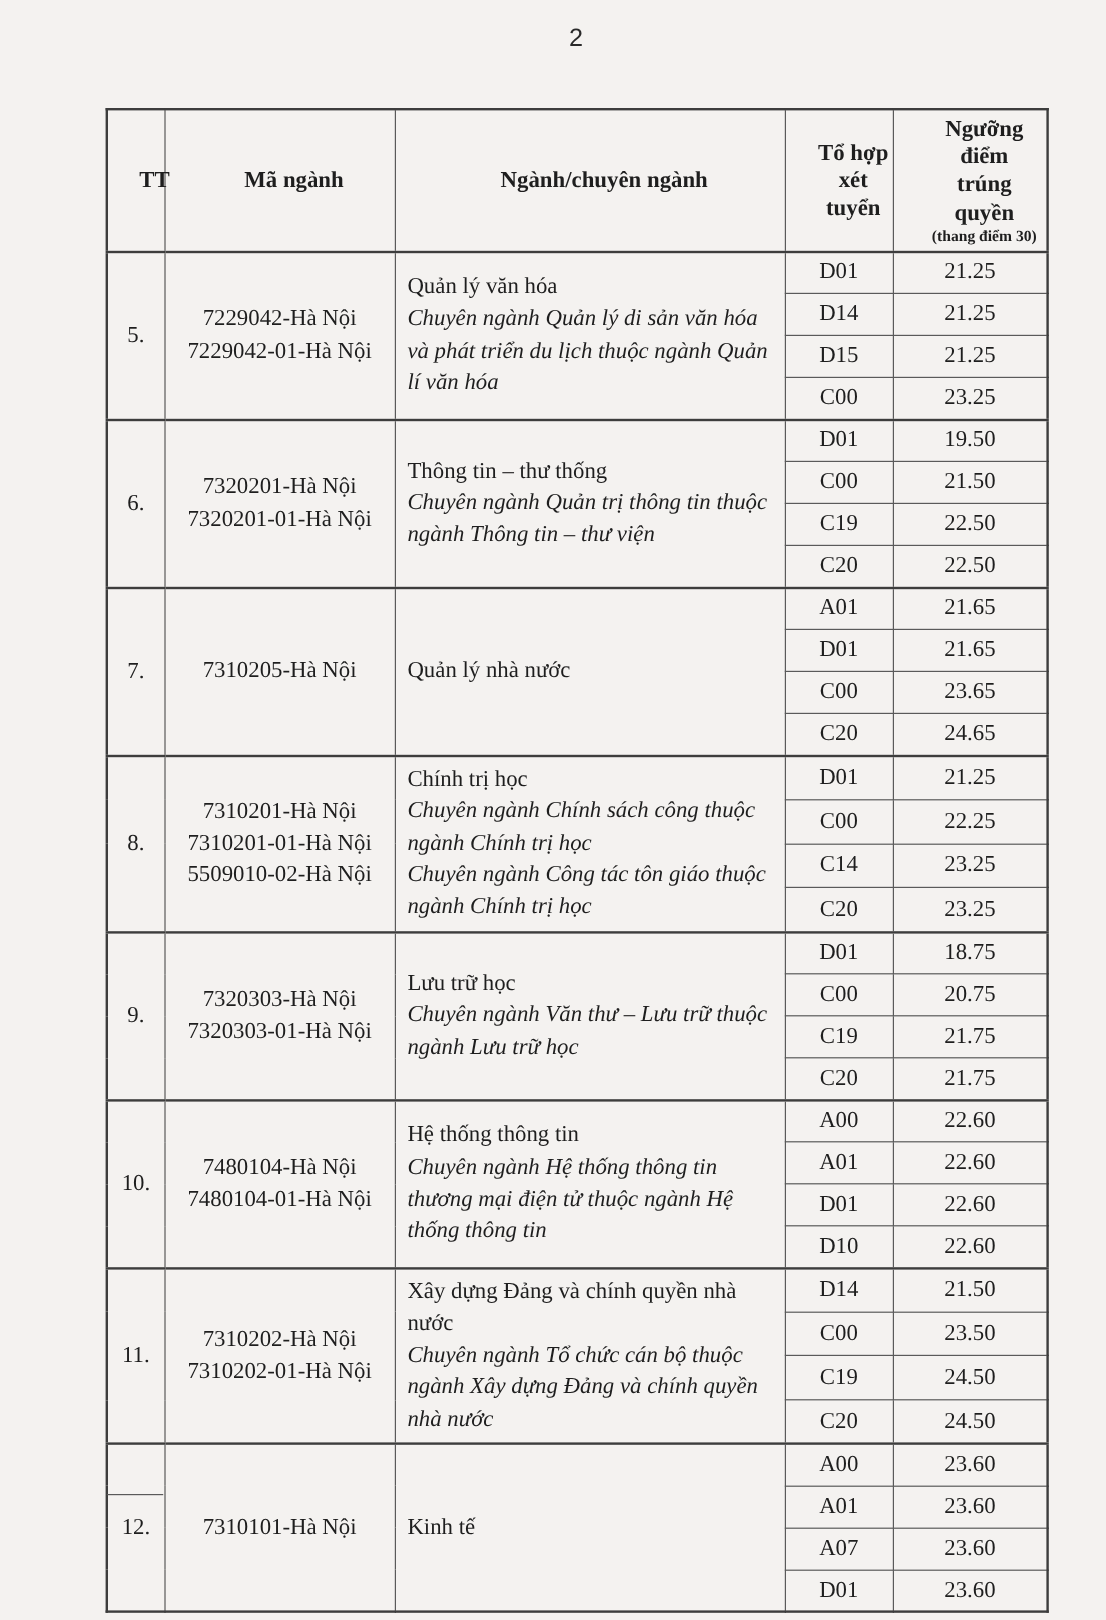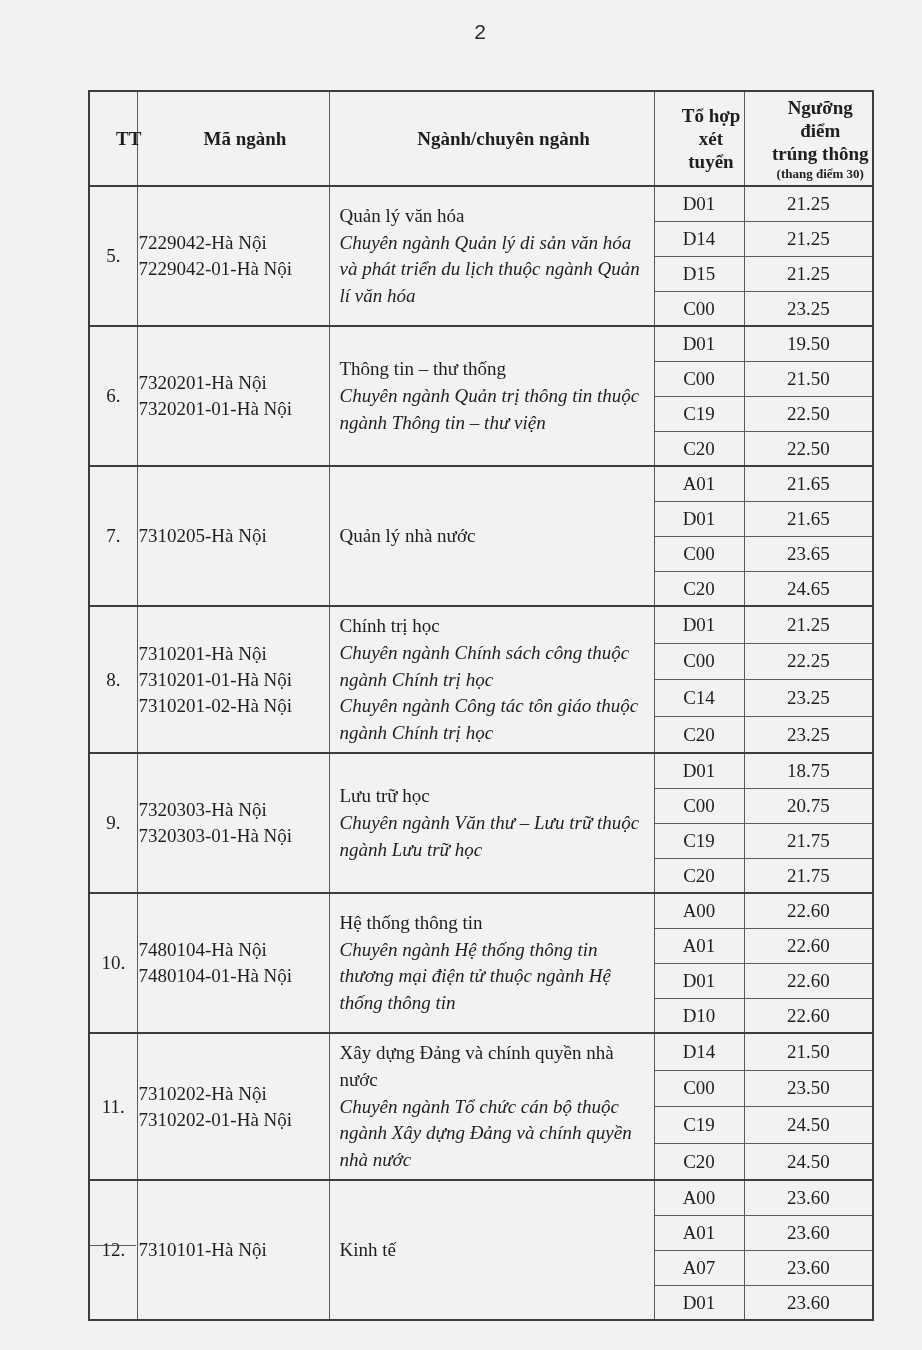--- a/index.html
+++ b/index.html
@@ -48,21 +48,21 @@
   .hdr-line.small { font-size: 13px; }
   col.c-tt { width: 48px; }
   col.c-code { width: 192px; }
   col.c-major { width: 325px; }
   col.c-combo { width: 90px; }
   col.c-score { width: 129px; }
   tbody tr { height: 35px; }
   tbody tr.grp-first td { border-top: 2px solid #3d3d3d; }
   td { font-size: 19px; vertical-align: middle; }
   td.tt-cell { text-align: center; }
-  td.code-cell { text-align: left; line-height: 1.38; }
+  td.code-cell { text-align: center; line-height: 1.38; }
   .code-line { white-space: nowrap; }
   td.major-cell { text-align: left; padding: 6px 6px 6px 10px; line-height: 1.4; }
   .major-name { }
   .spec { font-style: italic; }
   td.combo-cell { text-align: center; }
   td.score-cell { text-align: center; margin-left: 37px; }
   
   .tt-artifact {
     position: absolute;
     left: 89px; top: 1245px;
@@ -96,21 +96,21 @@
         <th>
           <span class="hdr-line">Ngành/chuyên ngành</span>
         </th>
         <th>
           <span class="hdr-line">Tổ hợp</span>
           <span class="hdr-line">xét</span>
           <span class="hdr-line">tuyển</span>
         </th>
         <th>
           <span class="hdr-line">Ngưỡng điểm</span>
-          <span class="hdr-line">trúng thông</span>
+          <span class="hdr-line">trúng quyền</span>
           <span class="hdr-line small">(thang điểm 30)</span>
         </th>
       </tr>
     </thead>
     <tbody>
     <tr class="grp-first">
       <td class="tt-cell" rowspan="4"><span class="tt">5.</span></td>
       <td class="code-cell" rowspan="4">
             <div class="codes">
               <div class="code-line">7229042-Hà Nội</div>
@@ -196,21 +196,21 @@
       <td class="combo-cell"><span class="combo">C20</span></td>
       <td class="score-cell"><span class="score">24.65</span></td>
     </tr>
 
     <tr class="grp-first">
       <td class="tt-cell" rowspan="4"><span class="tt">8.</span></td>
       <td class="code-cell" rowspan="4">
             <div class="codes">
               <div class="code-line">7310201-Hà Nội</div>
               <div class="code-line">7310201-01-Hà Nội</div>
-              <div class="code-line">7310201-02-Hà Nội</div>
+              <div class="code-line">5509010-02-Hà Nội</div>
             </div>
           </td>
       <td class="major-cell" rowspan="4">
         <div class="major-cell-inner">
           <div class="major-name">Chính trị học</div>
         <div class="spec">Chuyên ngành Chính sách công thuộc ngành Chính trị học</div>
               <div class="spec">Chuyên ngành Công tác tôn giáo thuộc ngành Chính trị học</div>
             </div>
       </td>
       <td class="combo-cell"><span class="combo">D01</span></td>

